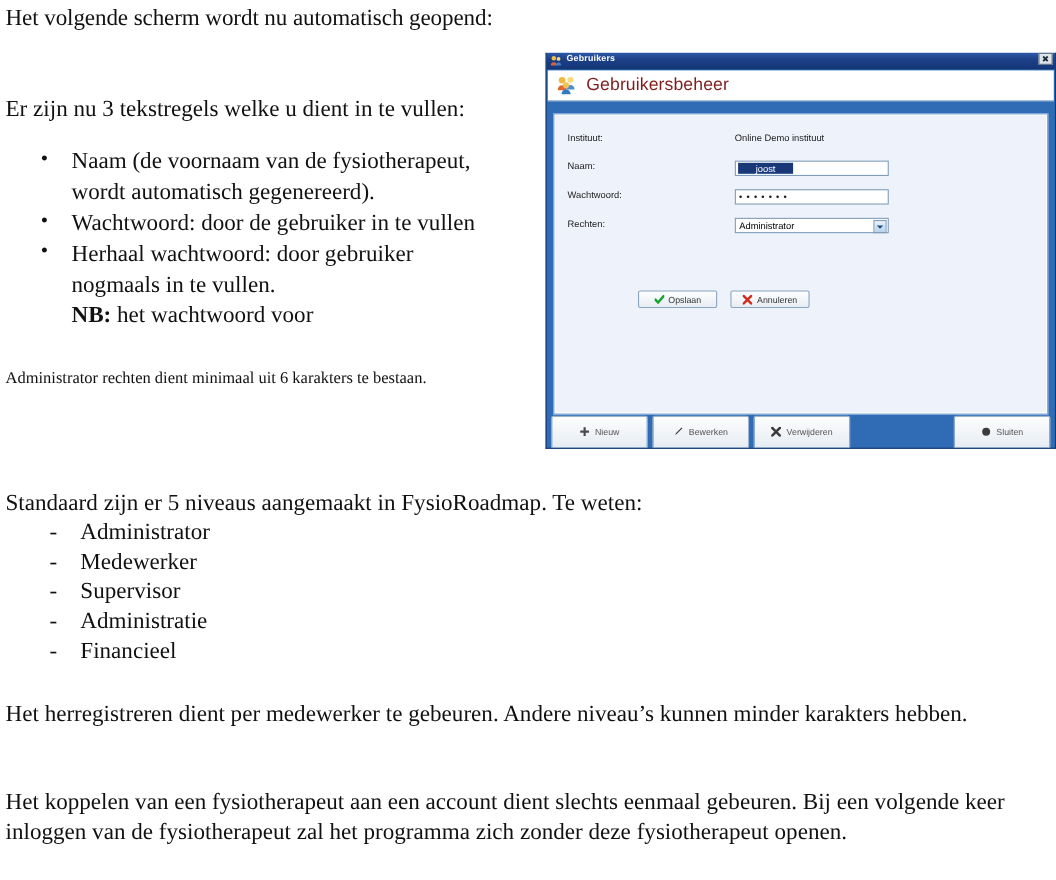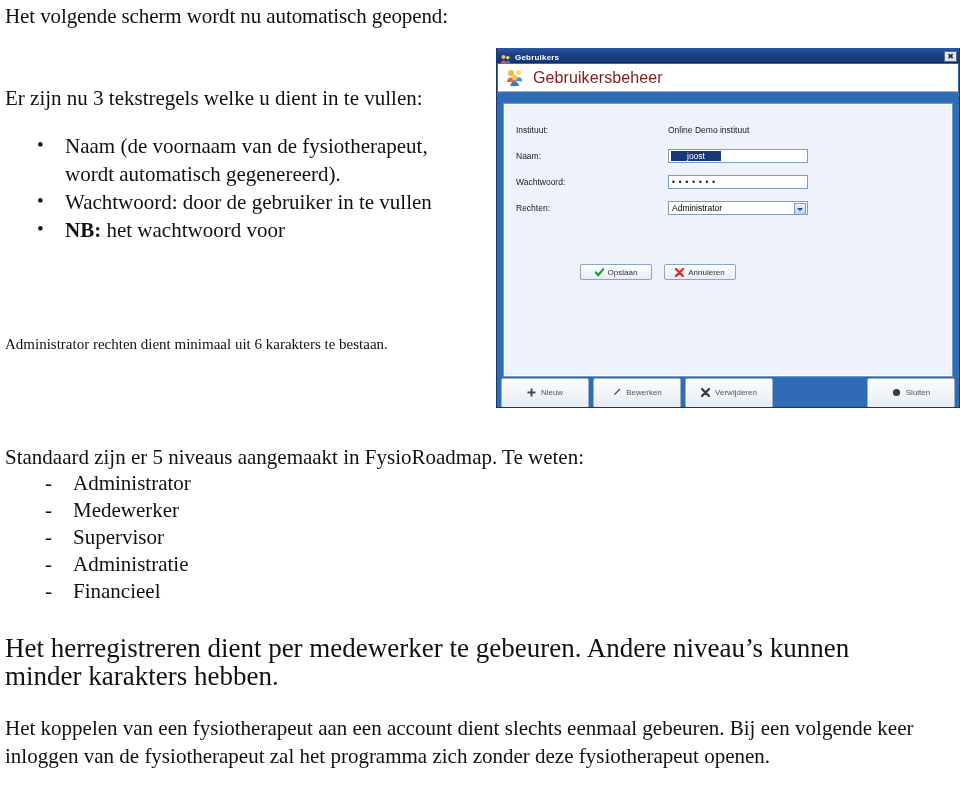--- a/index.html
+++ b/index.html
@@ -54,41 +54,41 @@
     margin:0; padding:0 0 0 68px; list-style:none;
     font-size:21px; line-height:27px;
   }
   ul.dashes > li { position:relative; }
   ul.dashes > li::before {
     content:"-"; position:absolute; left:-28px; top:0;
   }
 
   .para-herreg {
     position:absolute; left:5px; top:634px; width:890px;
-    font-size:27px; line-height:28px;
+    font-size:21px; line-height:28px;
   }
   .para-koppel {
     position:absolute; left:5px; top:714px; width:930px;
     font-size:21px; line-height:28px;
   }
 
   
   .win {
     position:absolute; left:496px; top:48px; width:464px; height:360px;
     background:#2f6cb5;
     border:1px solid #16386b;
     border-top:none;
     box-shadow:0 0 0 0 rgba(0,0,0,0);
     font-family:"Liberation Sans","DejaVu Sans",sans-serif;
     overflow:hidden;
   }
   .titlebar {
     height:15px; width:100%;
     background:linear-gradient(to bottom,#2c58a8 0%,#1c3f86 45%,#16377a 100%);
-    display:flex; align-items:flex-end;
+    display:flex; align-items:flex-start;
     padding:0 2px 0 3px;
     border-bottom:1px solid #0f2c60;
   }
   .titlebar .tb-icon { width:11px; height:11px; position:relative; flex:0 0 auto; margin-right:4px; }
   .tb-title {
     color:#ffffff; font-size:8px; font-weight:bold; letter-spacing:0.2px;
     white-space:nowrap; flex:1 1 auto;
   }
   .tb-close {
     width:13px; height:11px; background:#dfe4ea;
@@ -108,21 +108,21 @@
   .win-header .hdr-text { font-size:16px; color:#7f1d1d; letter-spacing:0.1px; }
 
   .win-body {
     position:absolute; left:6px; top:55px; right:6px; bottom:30px;
     background:#eef2fb;
     border:1px solid #6e9bd0;
     box-shadow: inset 0 0 0 1px #ffffff;
   }
 
   .form { position:absolute; left:12px; top:16px; right:10px; }
-  .frow { display:flex; align-items:center; height:20px; margin-bottom:6px; }
+  .frow { display:flex; align-items:flex-start; height:20px; margin-bottom:6px; }
   .flabel { width:152px; font-size:8.5px; color:#1a1a1a; flex:0 0 auto; }
   .fstatic { font-size:8.5px; color:#1a1a1a; }
 
   .ftext {
     width:140px; height:14px; background:#ffffff;
     border:1px solid #7f9db9; font-size:8.5px; color:#000;
     display:flex; align-items:center; padding:0 2px;
   }
   .sel { background:#183878; color:#ffffff; padding:0 16px; }
   .pw { letter-spacing:2px; font-size:8px; color:#222; font-family:"DejaVu Sans",sans-serif; }
@@ -171,20 +171,21 @@
 <div class="doc">
 
   <div class="line-title">Het volgende scherm wordt nu automatisch geopend:</div>
 
   <div class="para-intro">Er zijn nu 3 tekstregels welke u dient in te vullen:</div>
 
   <ul class="bullets">
     <li>Naam (de voornaam van de fysiotherapeut, wordt automatisch gegenereerd).</li>
     <li>Wachtwoord: door de gebruiker in te vullen</li>
     <li>
+      <span>Herhaal wachtwoord: door gebruiker nogmaals in te vullen.</span>
       <div class="nb-line">
         <span class="nb">NB:</span>
         <span>het wachtwoord voor</span>
       </div>
     </li>
   </ul>
 
   <div class="para-nb-cont">Administrator rechten  dient minimaal uit 6 karakters te bestaan.</div>
 
   <div class="para-std">Standaard zijn er  5 niveaus aangemaakt in FysioRoadmap. Te weten:</div>

